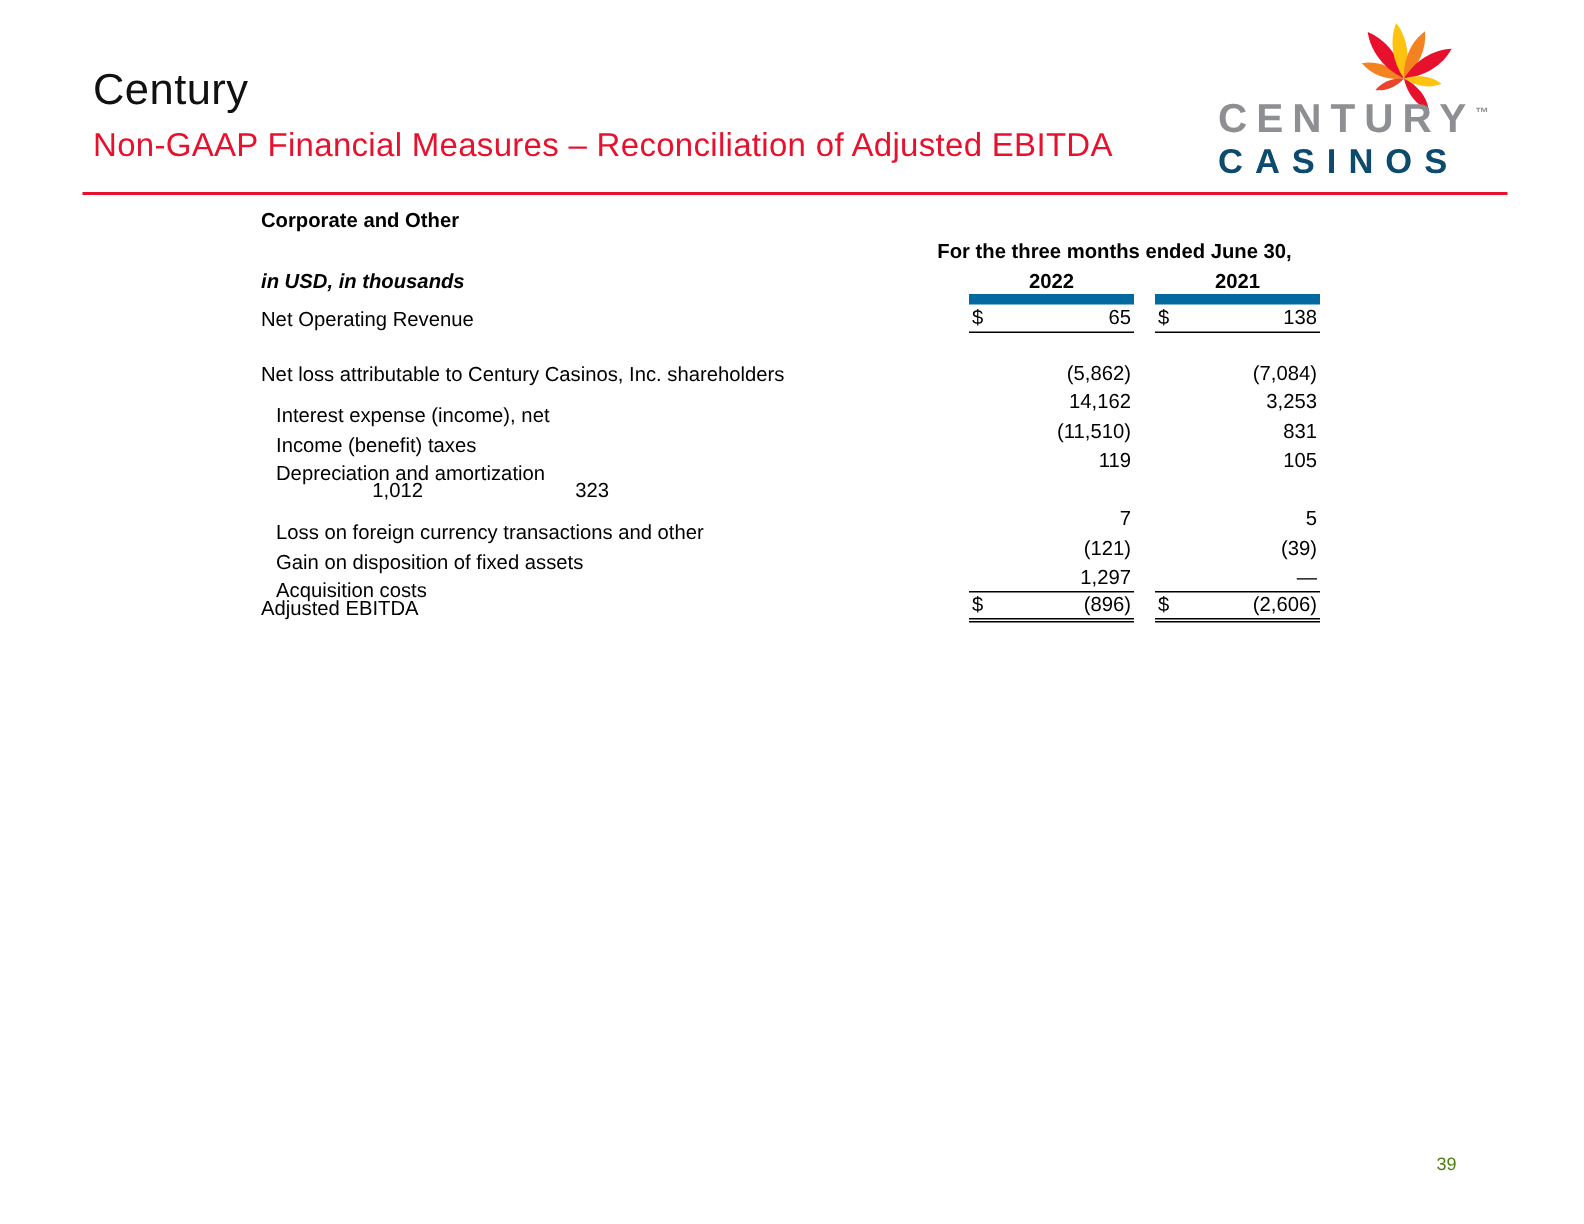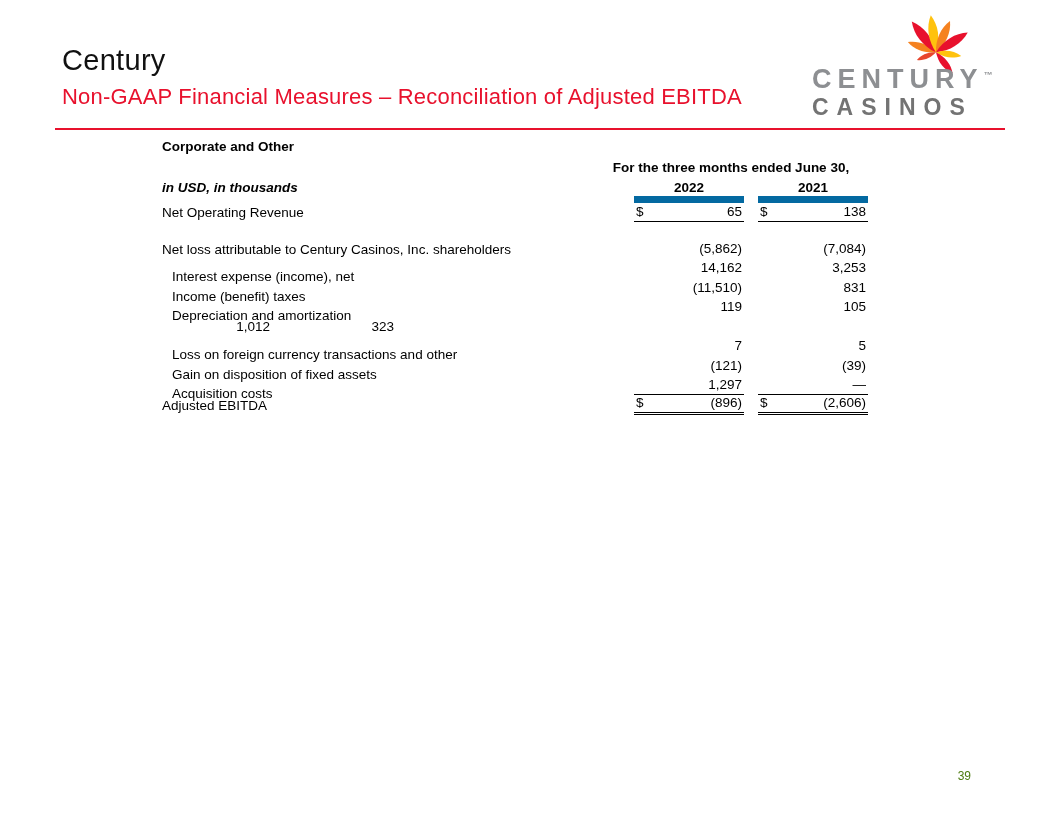--- a/index.html
+++ b/index.html
@@ -16,24 +16,24 @@
   .slide-title { margin:0; font-size:29px; font-weight:400; color:#111; letter-spacing:0.3px; }
   .slide-subtitle { margin:7px 0 0 0; font-size:22px; font-weight:400; color:var(--accent); letter-spacing:0.2px; }
   .rule { position:absolute; left:55px; top:120px; width:950px; height:2px; background:var(--accent); border:none; }
 
   
   .logo { position:absolute; top:4px; right:52px; width:192px; height:116px; }
   .logo svg { position:absolute; top:0; left:84px; }
   .brand { position:absolute; top:62px; left:0; width:100%; color:var(--logo-gray); line-height:1; }
   .brand-line1 { font-size:27px; font-weight:700; letter-spacing:6px; white-space:nowrap; }
   .brand-line1 .tm { font-size:9px; letter-spacing:0; vertical-align:super; }
-  .brand-line2 { margin-top:3px; font-size:23px; font-weight:700; letter-spacing:8px; white-space:nowrap; color:#737373; }
+  .brand-line2 { margin-top:3px; font-size:23px; font-weight:700; letter-spacing:8px; white-space:nowrap; color:#0c4a6e; }
 
   
-  .table-wrap { position:absolute; left:162px; top:139px; width:720px; font-size:13.5px; }
+  .table-wrap { position:absolute; left:174px; top:139px; width:720px; font-size:13.5px; }
   .section-title { font-weight:700; height:21px; }
   .period-row { display:flex; height:20px; font-weight:700; }
   .period-spacer { width:452px; }
   .period-text { width:234px; display:flex; justify-content:center; white-space:nowrap; }
   .years-row { display:flex; height:19px; align-items:baseline; margin-bottom:4px; }
   .unit-label { width:472px; font-weight:700; font-style:italic; }
   .year-cell { width:110px; text-align:center; font-weight:700; border-bottom:7px solid #0369a1; padding-bottom:1px; }
   .col-gap { width:14px; }
 
   .trow { display:flex; height:19.5px; align-items:center; }

